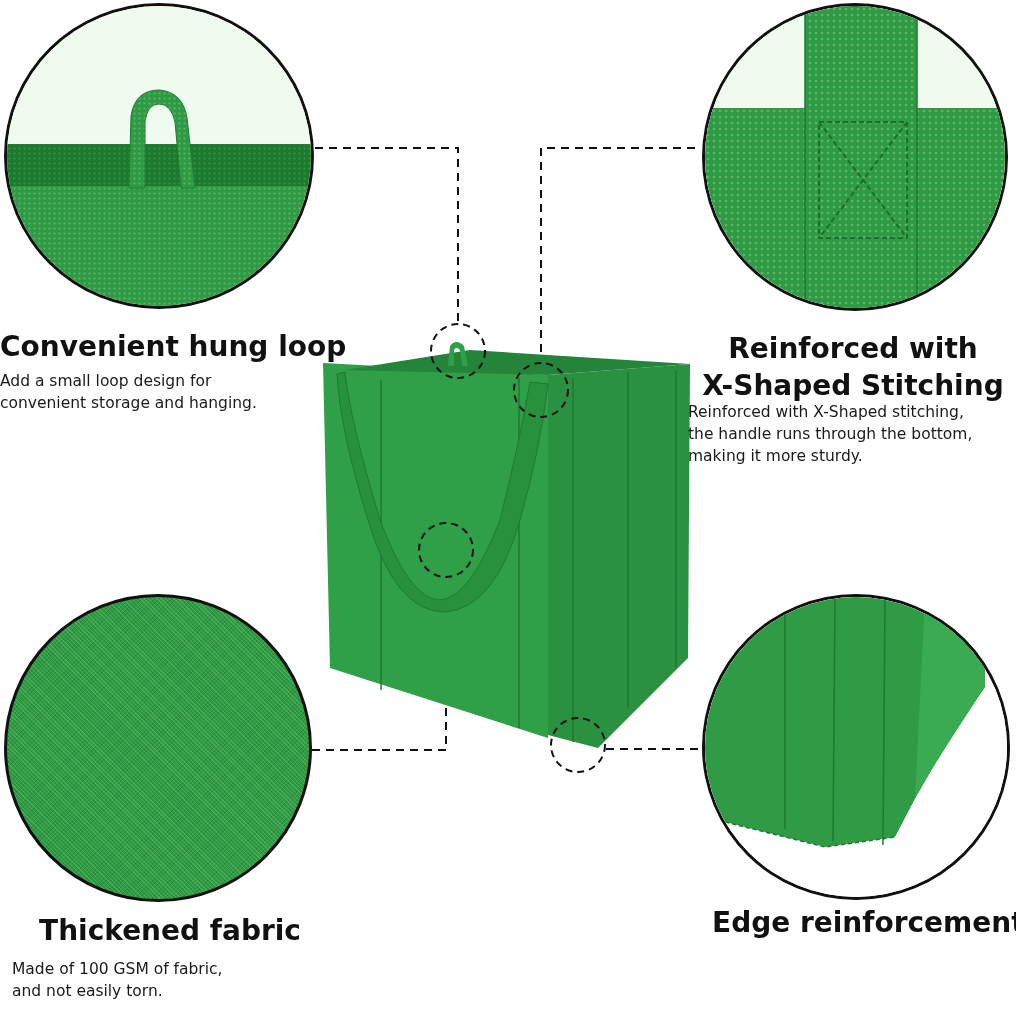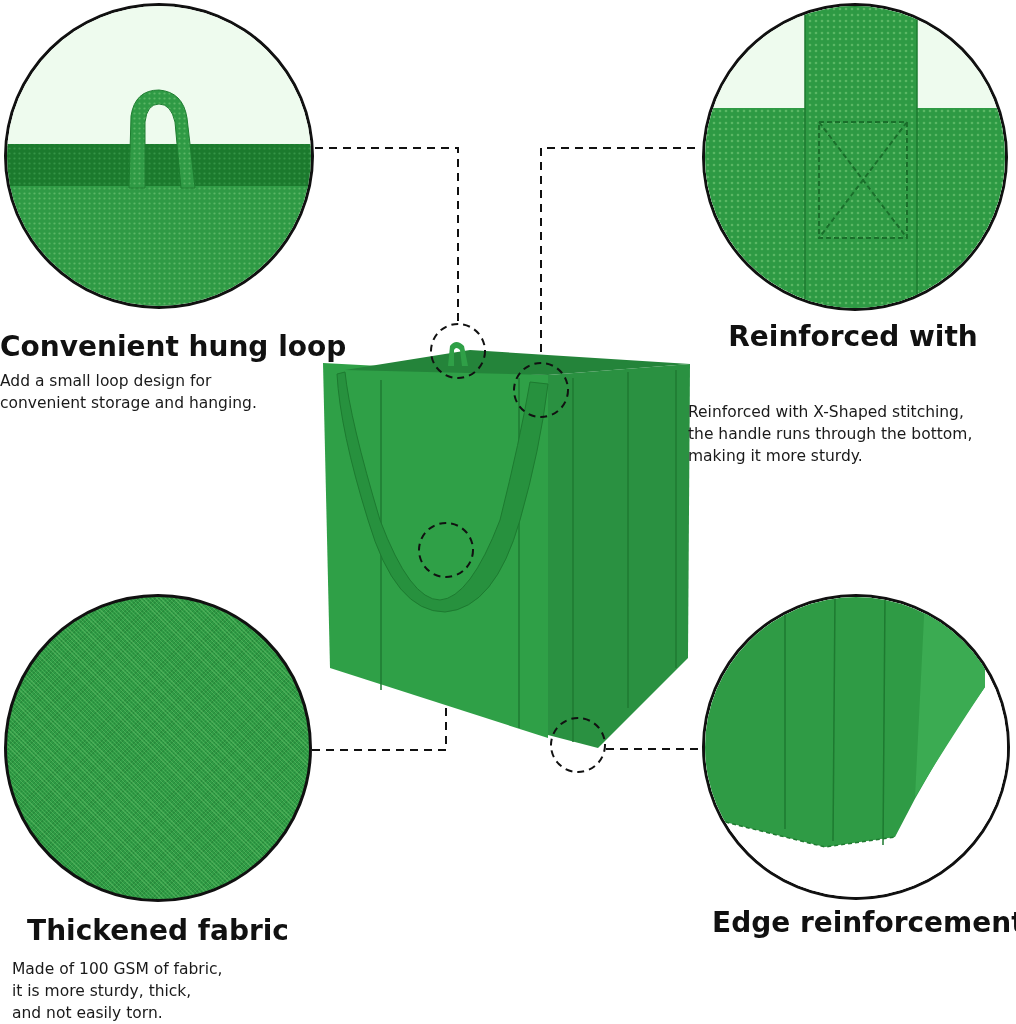--- a/index.html
+++ b/index.html
@@ -110,29 +110,29 @@
     <circle cx="578" cy="745" r="27"></circle>
   </g>
 </svg>
 
 <div class="heading" style="left:0px; top:330px; width:326px; font-size:28px;">Convenient hung loop</div>
 <div class="desc" style="left:0px; top:370px; width:326px;">
   <div>Add a small  loop  design for</div>
   <div>convenient storage and hanging.</div>
 </div>
 
-<div class="heading" style="left:690px; top:318px; width:326px; font-size:28px; line-height:37px;">
+<div class="heading" style="left:690px; top:330px; width:326px; font-size:28px; line-height:37px;">
   <div>Reinforced with</div>
+  <div>X-Shaped Stitching</div>
 </div>
 <div class="desc" style="left:688px; top:401px; width:336px;">
   <div>Reinforced with X-Shaped stitching,</div>
   <div>the handle runs through the bottom,</div>
   <div>making it more sturdy.</div>
 </div>
 
-<div class="heading" style="left:0px; top:914px; width:316px; font-size:28px;">Thickened fabric</div>
+<div class="heading" style="left:12px; top:914px; width:316px; font-size:28px;">Thickened fabric</div>
 <div class="desc" style="left:12px; top:958px; width:316px;">
   <div>Made of 100 GSM of fabric,</div>
-  <div>it is more sturdy, thick,</div>
   <div>and not easily torn.</div>
 </div>
 
 <div class="heading" style="left:712px; top:906px; width:312px; font-size:28px;">Edge reinforcement</div>
 
 </body></html>

